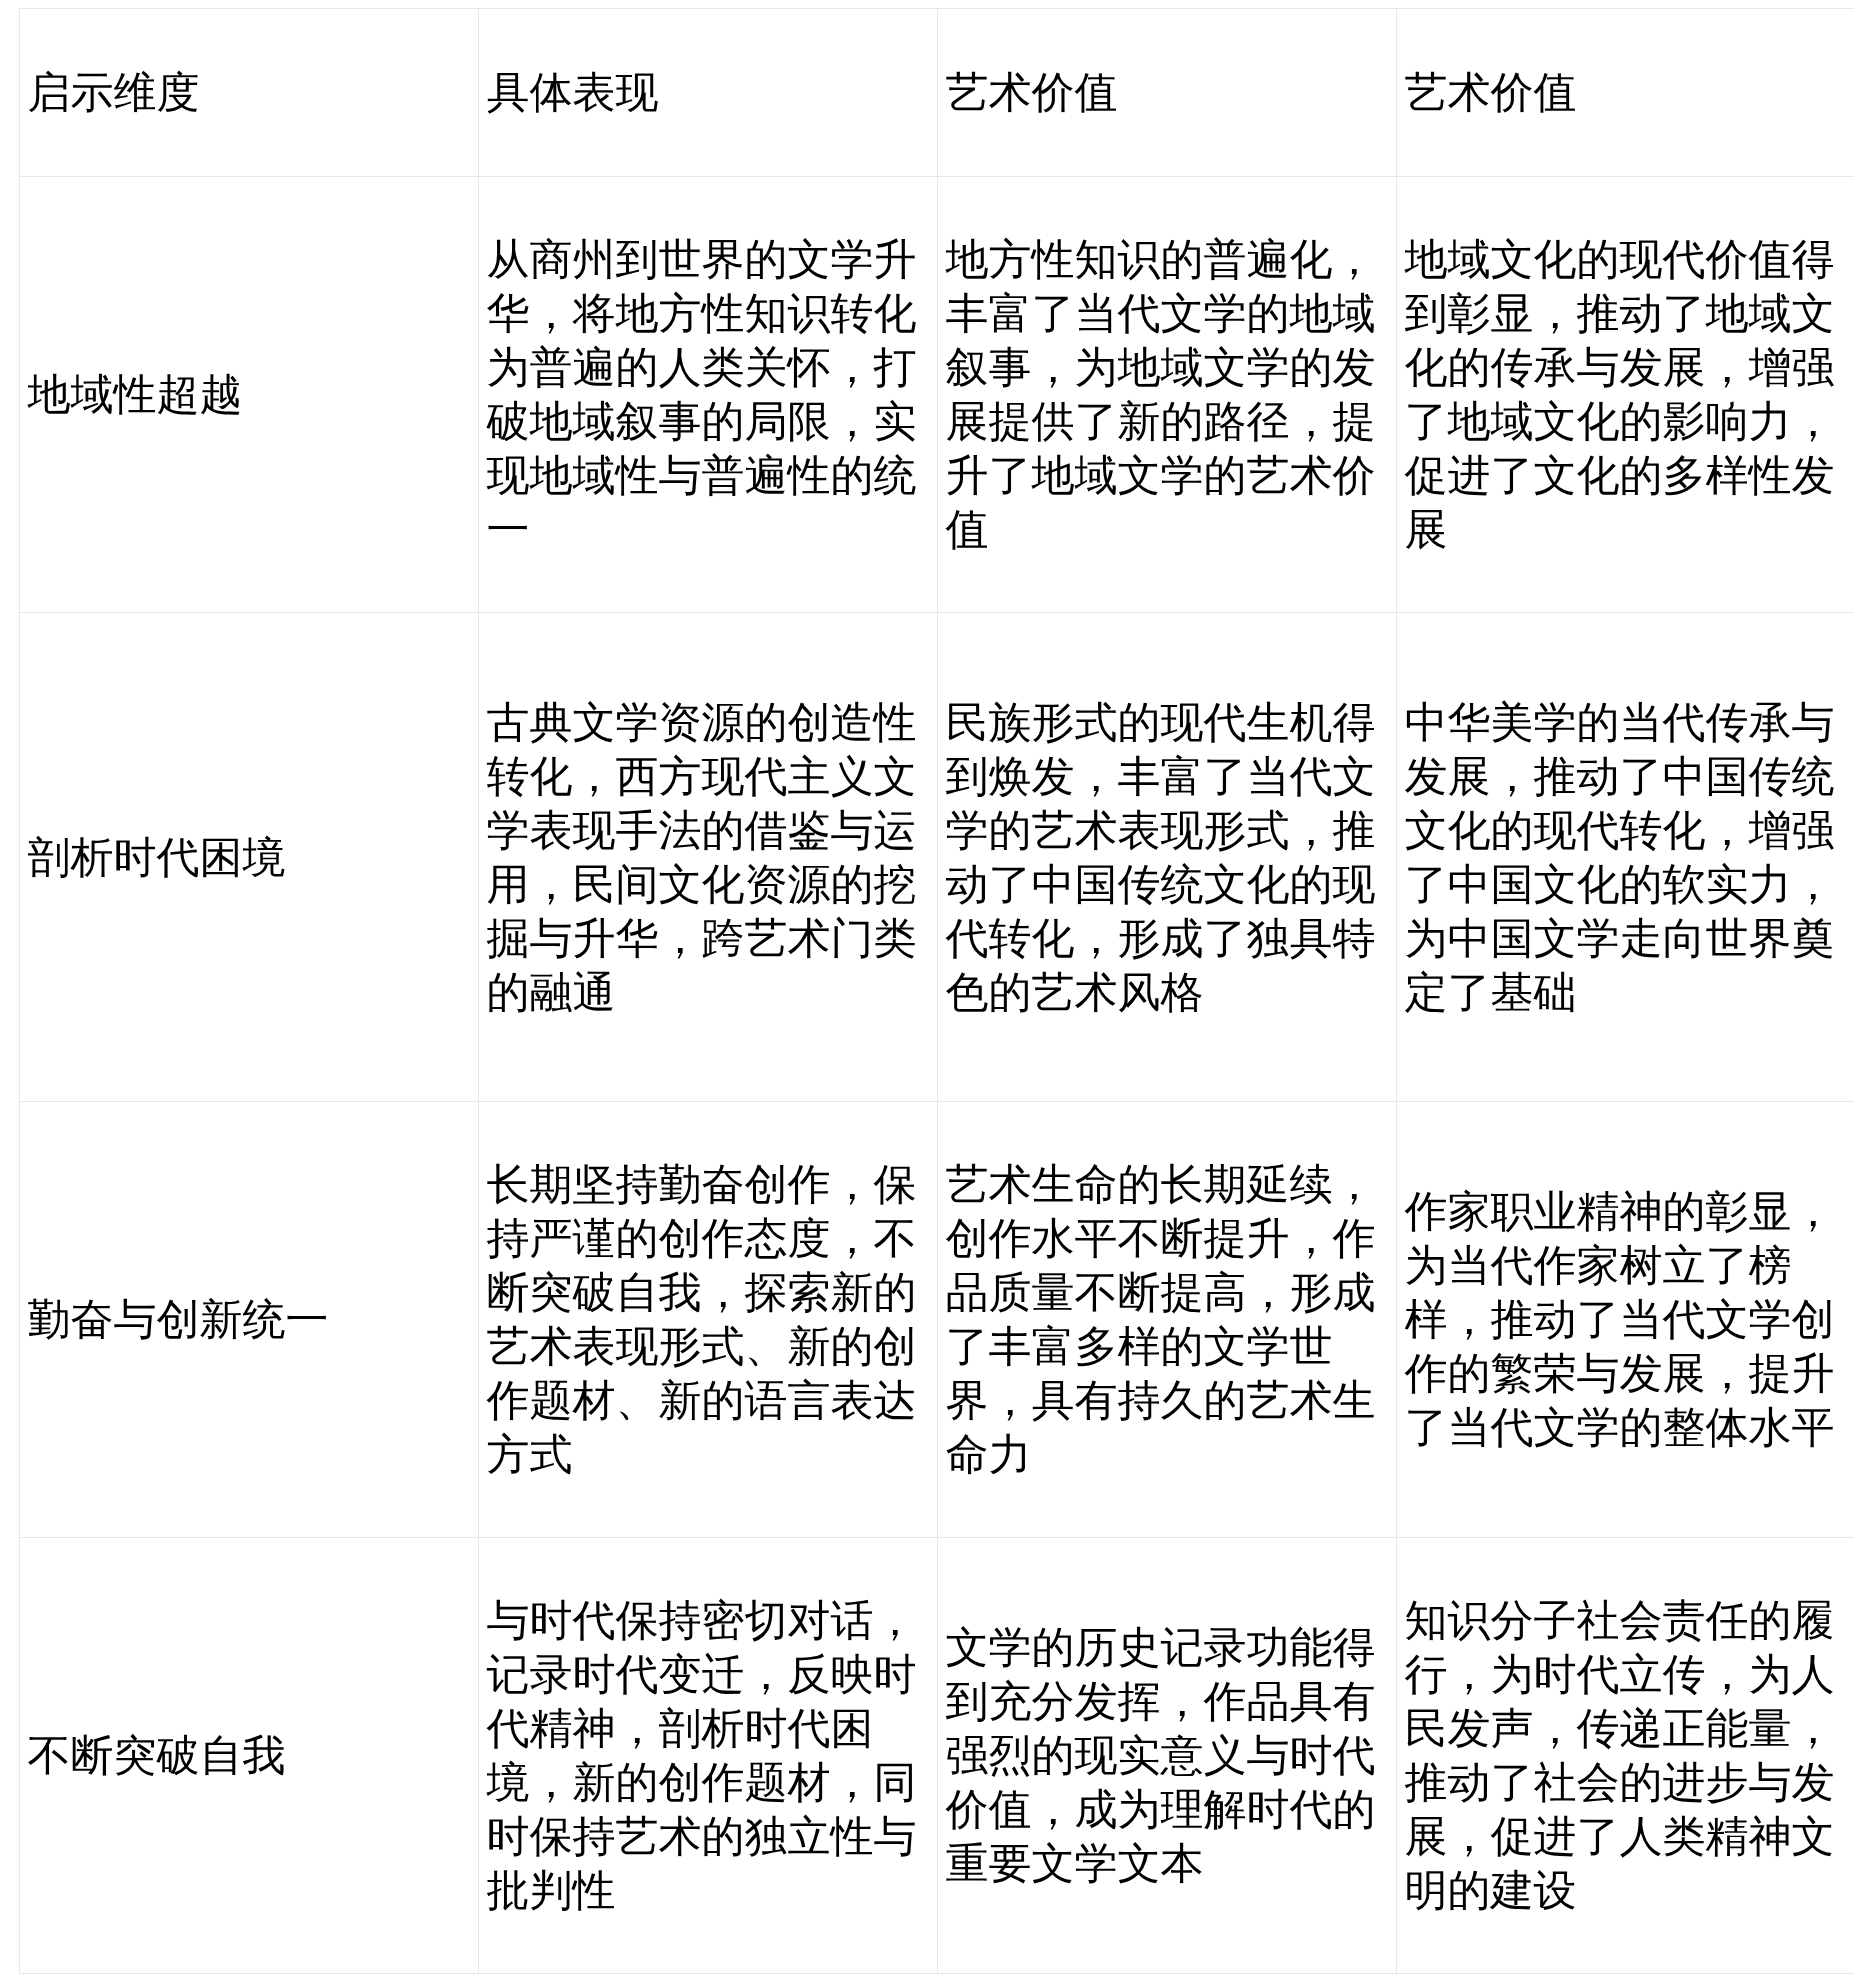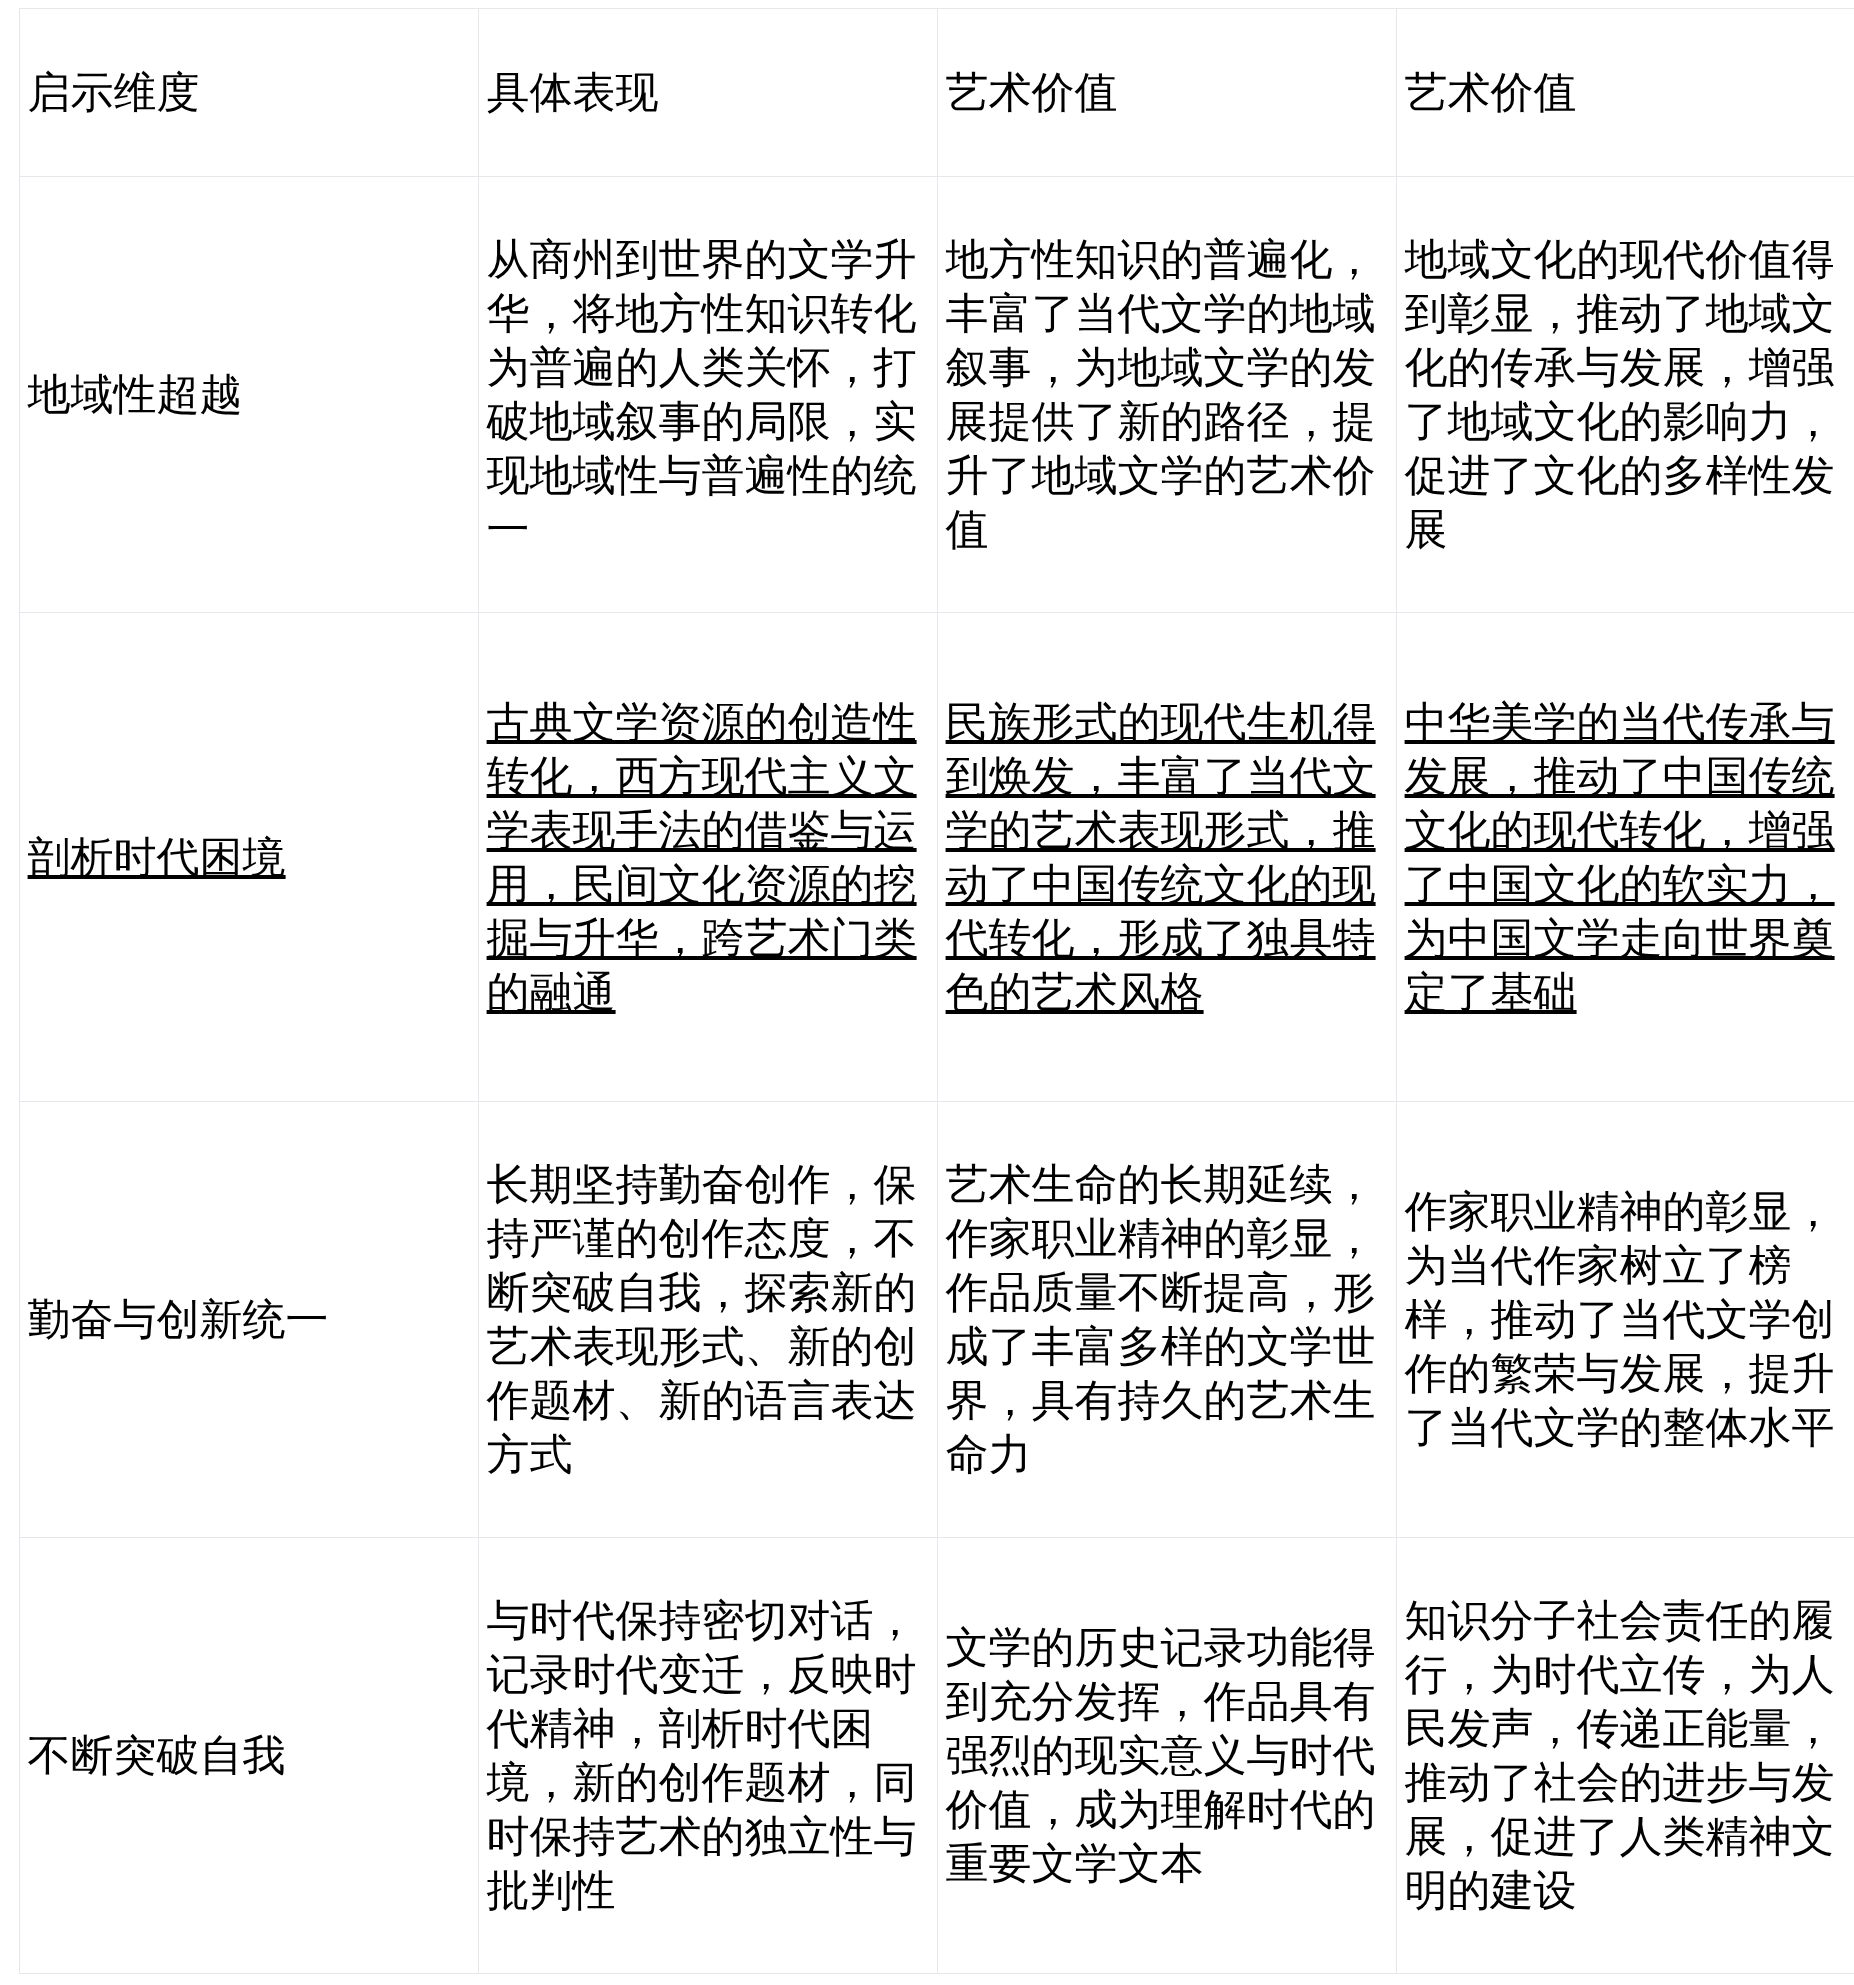--- a/index.html
+++ b/index.html
@@ -28,21 +28,21 @@
       vertical-align: middle;
       padding: 0 7.6px 0 7.6px;
       font-size: 43px;
       line-height: 54px;
       word-break: break-all;
       overflow-wrap: anywhere;
     }
     table.grid col { width: 459px; }
     tr.header-row td { height: 167px; }
     tr.row-1 td { height: 435px; }
-    tr.row-2 td { height: 488px; text-decoration: underline; }
+    tr.row-2 td { height: 488px; }
     tr.row-3 td { height: 435px; }
     tr.row-4 td { height: 435px; }
     td.cell-text { padding-right: 9.6px; margin-top: 17px; }
   </style>
 </head>
 <body>
 
 <table class="grid">
   <colgroup>
     <col>
@@ -65,21 +65,21 @@
     </tr>
     <tr class="row-2">
       <td>剖析时代困境</td>
       <td class="cell-text">古典文学资源的创造性转化，西方现代主义文学表现手法的借鉴与运用，民间文化资源的挖掘与升华，跨艺术门类的融通</td>
       <td class="cell-text">民族形式的现代生机得到焕发，丰富了当代文学的艺术表现形式，推动了中国传统文化的现代转化，形成了独具特色的艺术风格</td>
       <td class="cell-text">中华美学的当代传承与发展，推动了中国传统文化的现代转化，增强了中国文化的软实力，为中国文学走向世界奠定了基础</td>
     </tr>
     <tr class="row-3">
       <td>勤奋与创新统一</td>
       <td class="cell-text">长期坚持勤奋创作，保持严谨的创作态度，不断突破自我，探索新的艺术表现形式、新的创作题材、新的语言表达方式</td>
-      <td class="cell-text">艺术生命的长期延续，作家职业精神的彰显，作品质量不断提高，形成了丰富多样的文学世界，具有持久的艺术生命力</td>
+      <td class="cell-text">艺术生命的长期延续，创作水平不断提升，作品质量不断提高，形成了丰富多样的文学世界，具有持久的艺术生命力</td>
       <td class="cell-text">作家职业精神的彰显，为当代作家树立了榜样，推动了当代文学创作的繁荣与发展，提升了当代文学的整体水平</td>
     </tr>
     <tr class="row-4">
       <td>不断突破自我</td>
       <td class="cell-text">与时代保持密切对话，记录时代变迁，反映时代精神，剖析时代困境，新的创作题材，同时保持艺术的独立性与批判性</td>
       <td class="cell-text">文学的历史记录功能得到充分发挥，作品具有强烈的现实意义与时代价值，成为理解时代的重要文学文本</td>
       <td class="cell-text">知识分子社会责任的履行，为时代立传，为人民发声，传递正能量，推动了社会的进步与发展，促进了人类精神文明的建设</td>
     </tr>
   </tbody>
 </table>

